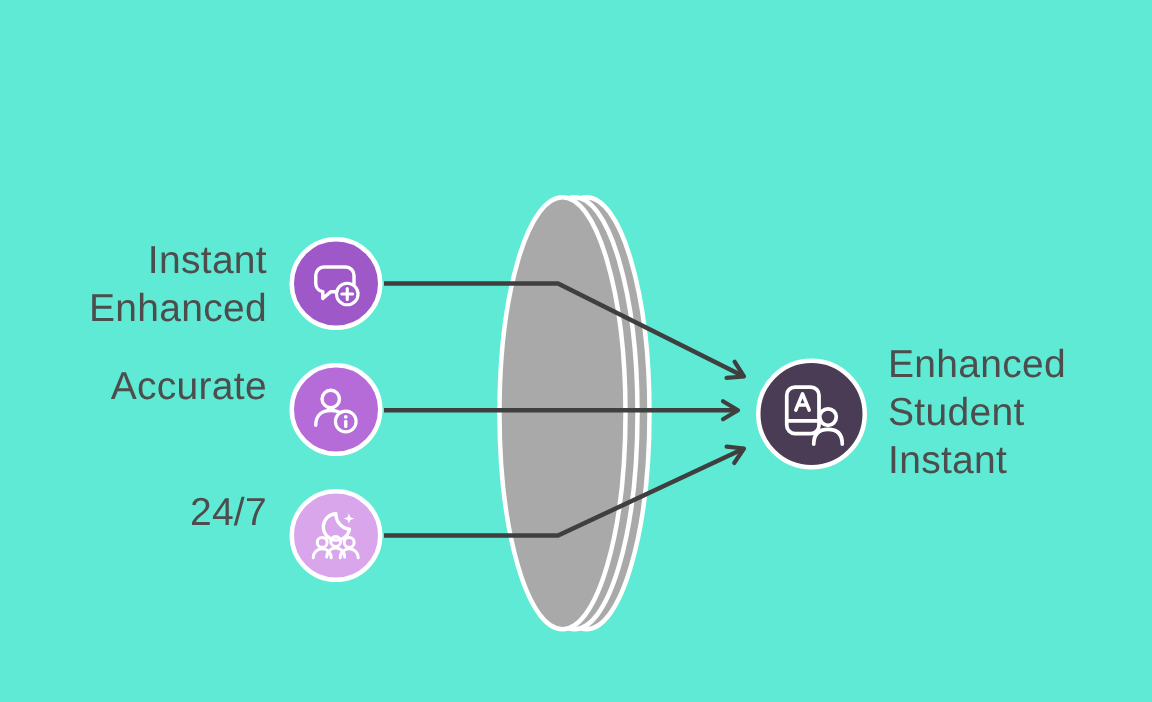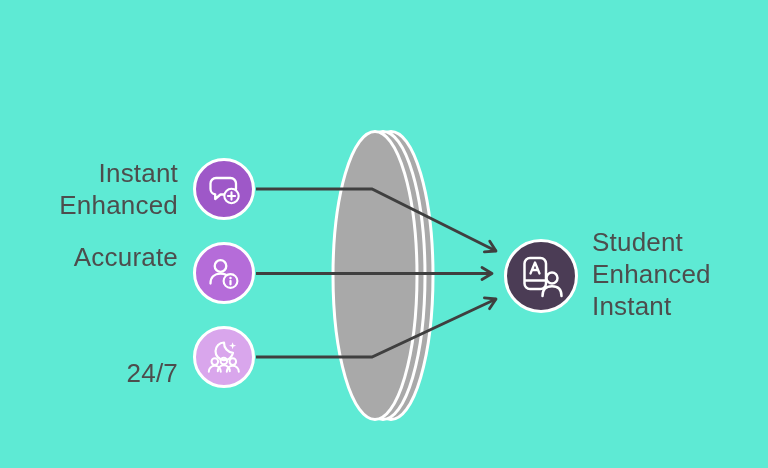--- a/index.html
+++ b/index.html
@@ -4,21 +4,21 @@
 <style>
   html,body{margin:0;padding:0;}
   body{width:768px;height:468px;overflow:hidden;font-family:"Liberation Sans",sans-serif;}
   .stage{position:relative;width:768px;height:468px;background:#5eead4;}
   svg.overlay{position:absolute;left:0;top:0;}
   .label{position:absolute;font-size:26px;line-height:32px;font-weight:400;color:#4d4d4d;letter-spacing:.2px;}
   .label .ln{display:block;}
   .label-right{right:590px;text-align:right;}
   .label-1{top:157px;}
   .label-2{top:241px;}
-  .label-3{top:325px;margin-top:32px;}
+  .label-3{top:325px;}
   .label-out{left:592px;top:226px;text-align:left;}
   .bubble-icon{position:absolute;border-radius:50%;border:3px solid #fff;display:flex;align-items:center;justify-content:center;overflow:hidden;box-sizing:content-box;}
   .bubble-sm{width:56px;height:56px;}
   .bubble-lg{width:68px;height:68px;}
   .icon-1{left:193px;top:158px;}
   .icon-2{left:193px;top:242px;}
   .icon-3{left:193px;top:326px;}
   .icon-out{left:504px;top:239px;}
 </style>
 </head>
@@ -90,18 +90,18 @@
     <svg width="48" height="48" viewBox="0 0 48 48">
       <rect x="7.5" y="6" width="21.5" height="31" rx="5.5" fill="none" stroke="#fff" stroke-width="2.5"></rect>
       <path d="M7.5 28.5 H29" fill="none" stroke="#fff" stroke-width="2.5"></path>
       <path d="M13.5 21.5 L18 10.5 L22.5 21.5 M15 18 H21" fill="none" stroke="#fff" stroke-width="2.3" stroke-linecap="round" stroke-linejoin="round"></path>
       <circle cx="35" cy="26" r="5.5" stroke="#fff" stroke-width="2.5" fill="#4b3c55"></circle>
       <path d="M25.5 44 C25.5 37 29.5 34.3 35 34.3 C40.5 34.3 44.5 37 44.5 44" fill="none" stroke="#fff" stroke-width="2.5" stroke-linecap="round"></path>
     </svg>
   </div>
 
   <div class="label label-out" style="color: rgb(77, 77, 77);">
+    <span class="ln">Enhanced</span>
     <span class="ln">Student</span>
-    <span class="ln">Enhanced</span>
     <span class="ln">Instant</span>
   </div>
 
 </div>
 
 </body></html>

